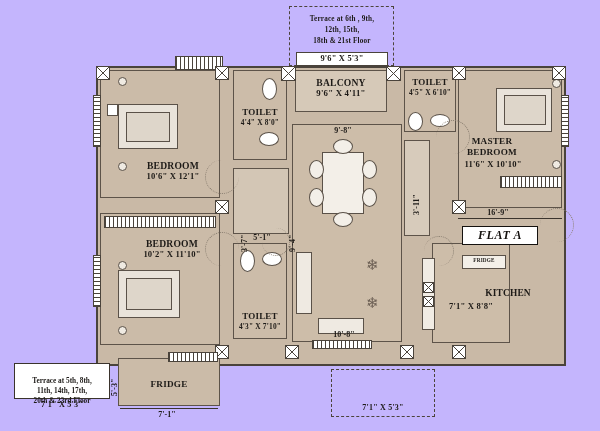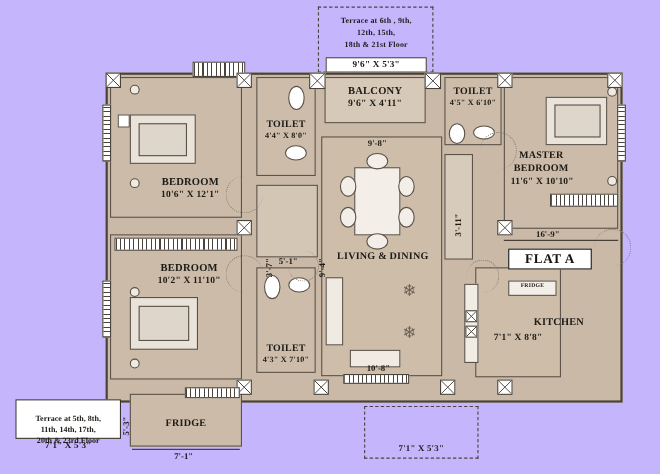--- a/index.html
+++ b/index.html
@@ -17,21 +17,21 @@
   .dim{position:absolute;font-family:"Liberation Serif",serif;color:#1d1a17;
        font-weight:bold;font-size:8px;text-align:center;white-space:nowrap;}
   .dim.vert{transform-origin:0 0;}
   .terracebox{position:absolute;box-sizing:border-box;border:1px solid #3a332c;
       background:#ffffff;color:#1d1a17;font-family:"Liberation Serif",serif;
       font-weight:bold;font-size:7.3px;line-height:1.35;text-align:center;
       padding:2px 2px;white-space:pre-line;}
   .dashbox{position:absolute;box-sizing:border-box;border:1.5px dashed #4c443b;background:transparent;}
   .flatbox{position:absolute;box-sizing:border-box;border:1.6px solid #15120f;background:#ffffff;
       font-family:"Liberation Serif",serif;font-weight:bold;font-size:12px;color:#15120f;
-      display:flex;align-items:center;justify-content:center;letter-spacing:.6px;}
+      display:flex;align-items:center;justify-content:center;letter-spacing:.6px;font-style:italic;}
   .dimline{position:absolute;background:#3b342d;}
   .hatch{position:absolute;box-sizing:border-box;border:1px solid #4a433b;background:#ffffff;
      background-image:repeating-linear-gradient(90deg,#4a433b 0 1px,transparent 1px 4px);}
   .hatchH{position:absolute;box-sizing:border-box;border:1px solid #4a433b;background:#ffffff;
      background-image:repeating-linear-gradient(0deg,#4a433b 0 1px,transparent 1px 4px);}
   .xbox{position:absolute;box-sizing:border-box;border:1px solid #4a433b;background:#ffffff;}
   .xbox:before,.xbox:after{content:"";position:absolute;left:0;top:0;width:100%;height:100%;}
   .xbox:before{background:linear-gradient(to top right,transparent calc(50% - .6px),#4a433b 50%,transparent calc(50% + .6px));}
   .xbox:after{background:linear-gradient(to bottom right,transparent calc(50% - .6px),#4a433b 50%,transparent calc(50% + .6px));}
   .fixture{position:absolute;box-sizing:border-box;border:1px solid #5a5148;background:#ffffff;}
@@ -114,21 +114,20 @@
   <div class="fixture oval" style="left:309px;top:160px;width:15px;height:19px;background:#f3efe8;"></div>
   <div class="fixture oval" style="left:309px;top:188px;width:15px;height:19px;background:#f3efe8;"></div>
   <div class="fixture oval" style="left:362px;top:160px;width:15px;height:19px;background:#f3efe8;"></div>
   <div class="fixture oval" style="left:362px;top:188px;width:15px;height:19px;background:#f3efe8;"></div>
   <div class="fixture oval" style="left:333px;top:212px;width:20px;height:15px;background:#f3efe8;"></div>
 
   <div class="sofa" style="left:296px;top:252px;width:16px;height:62px;"></div>
   <div class="sofa" style="left:318px;top:318px;width:46px;height:16px;"></div>
   <div class="star" style="left:366px;top:258px;">❄</div>
   <div class="star" style="left:366px;top:296px;">❄</div>
-  <div class="lbl" style="left:292px;top:228px;width:112px;font-size:9.2px;">LIVING &amp; DINING</div>
 
   <div class="room" style="left:432px;top:243px;width:78px;height:100px;background:#cdbda9;border:1px solid #5d5349;"></div>
   <div class="fixture" style="left:462px;top:255px;width:44px;height:14px;background:#f3efe8;"></div>
   <div class="lbl" style="left:462px;top:258px;width:44px;font-size:5.2px;font-weight:bold;">FRIDGE</div>
   <div class="lbl" style="left:434px;top:289px;width:74px;font-size:9.4px;padding-left:37px;">KITCHEN</div>
   <div class="lbl" style="left:434px;top:302px;width:74px;font-size:8.6px;">7'1" X 8'8"</div>
 
   <div class="fixture" style="left:422px;top:258px;width:13px;height:72px;background:#f1ece4;"></div>
   <div class="xbox" style="left:423px;top:282px;width:11px;height:11px;"></div>
   <div class="xbox" style="left:423px;top:296px;width:11px;height:11px;"></div>

